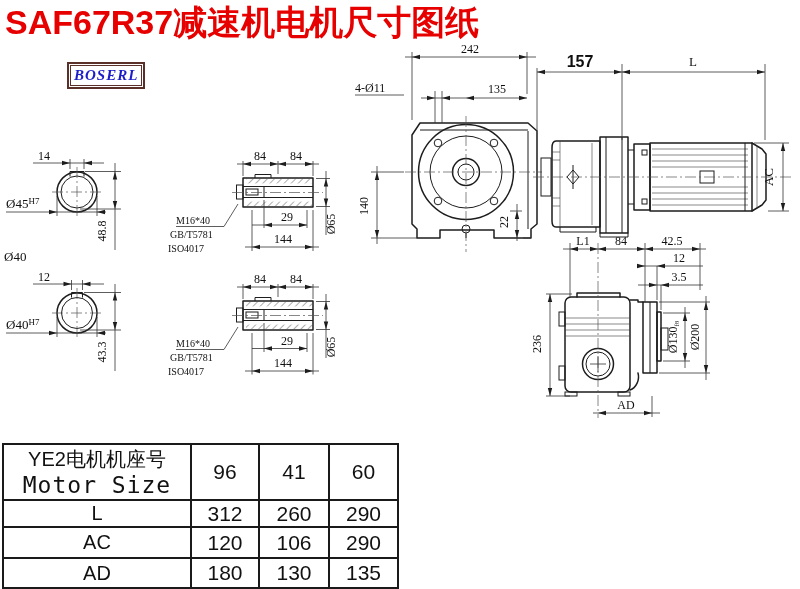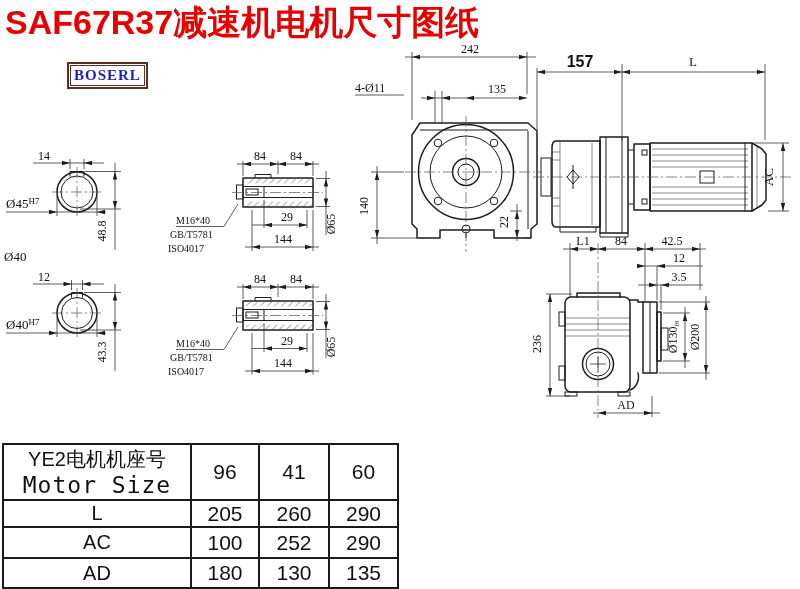--- a/index.html
+++ b/index.html
@@ -3,21 +3,21 @@
 <meta charset="utf-8">
 <style>
   html,body{margin:0;padding:0;}
   body{width:800px;height:589px;position:relative;background:#ffffff;overflow:hidden;
        font-family:"Liberation Sans",sans-serif;}
   #stage{position:absolute;left:0;top:0;width:800px;height:589px;}
   .title{position:absolute;left:5px;top:0px;font-size:34px;font-weight:bold;color:#e60000;
          letter-spacing:0px;white-space:nowrap;font-family:"Liberation Sans",sans-serif;text-align:center;}
   .logo{position:absolute;left:67px;top:62px;border:2px solid #5a3028;padding:1px;background:#fff;}
   .logo-inner{border:1px solid #5a3028;padding:0px 3px;font-family:"Liberation Serif",serif;
-              font-weight:bold;font-size:15px;color:#1d1dc8;letter-spacing:1px;line-height:19px;}
+              font-weight:bold;font-size:15px;color:#1d1dc8;letter-spacing:1px;line-height:19px;font-style:italic;}
   svg{position:absolute;left:0;top:0;}
   .s1{stroke:#1d1d1d;stroke-width:1.5;fill:none;stroke-linejoin:round;stroke-linecap:round;}
   .s2{stroke:#1d1d1d;stroke-width:1;fill:none;}
   .s3{stroke:#333;stroke-width:.8;fill:none;}
   .fin{stroke:#3a3a3a;stroke-width:.6;fill:none;}
   .cl{stroke:#555;stroke-width:.7;fill:none;stroke-dasharray:11 3 2 3;}
   .ar{fill:#1d1d1d;stroke:none;}
   text{fill:#101010;}
   .d{font:12px "Liberation Serif",serif;}
   .d13{font:13px "Liberation Serif",serif;}
@@ -306,28 +306,28 @@
     <td>
       <div class="hdr-cn">YE2电机机座号</div>
       <div class="hdr-en">Motor Size</div>
     </td>
     <td class="num">96</td>
     <td class="num">41</td>
     <td class="num">60</td>
   </tr>
   <tr style="height:27px">
     <td class="lbl">L</td>
-    <td class="num">205</td>
+    <td class="num">312</td>
     <td class="num">260</td>
     <td class="num">290</td>
   </tr>
   <tr style="height:31px">
     <td class="lbl">AC</td>
-    <td class="num">100</td>
-    <td class="num">252</td>
+    <td class="num">120</td>
+    <td class="num">106</td>
     <td class="num">290</td>
   </tr>
   <tr style="height:30px">
     <td class="lbl">AD</td>
     <td class="num">180</td>
     <td class="num">130</td>
     <td class="num">135</td>
   </tr>
 </tbody>
     </table>

